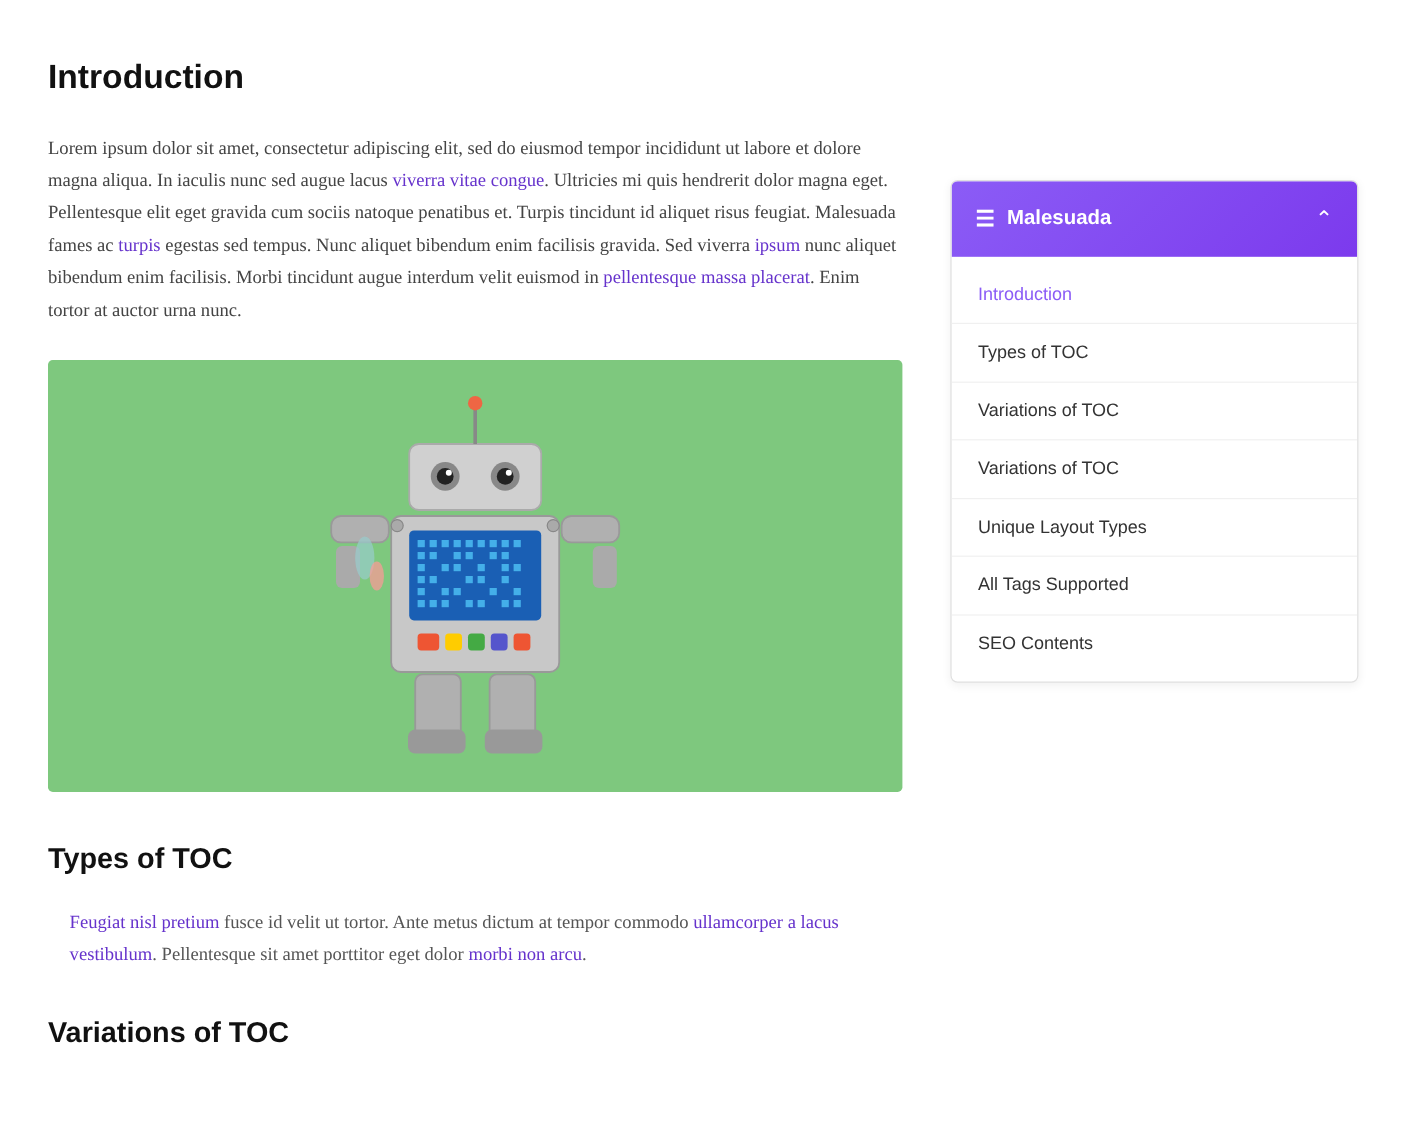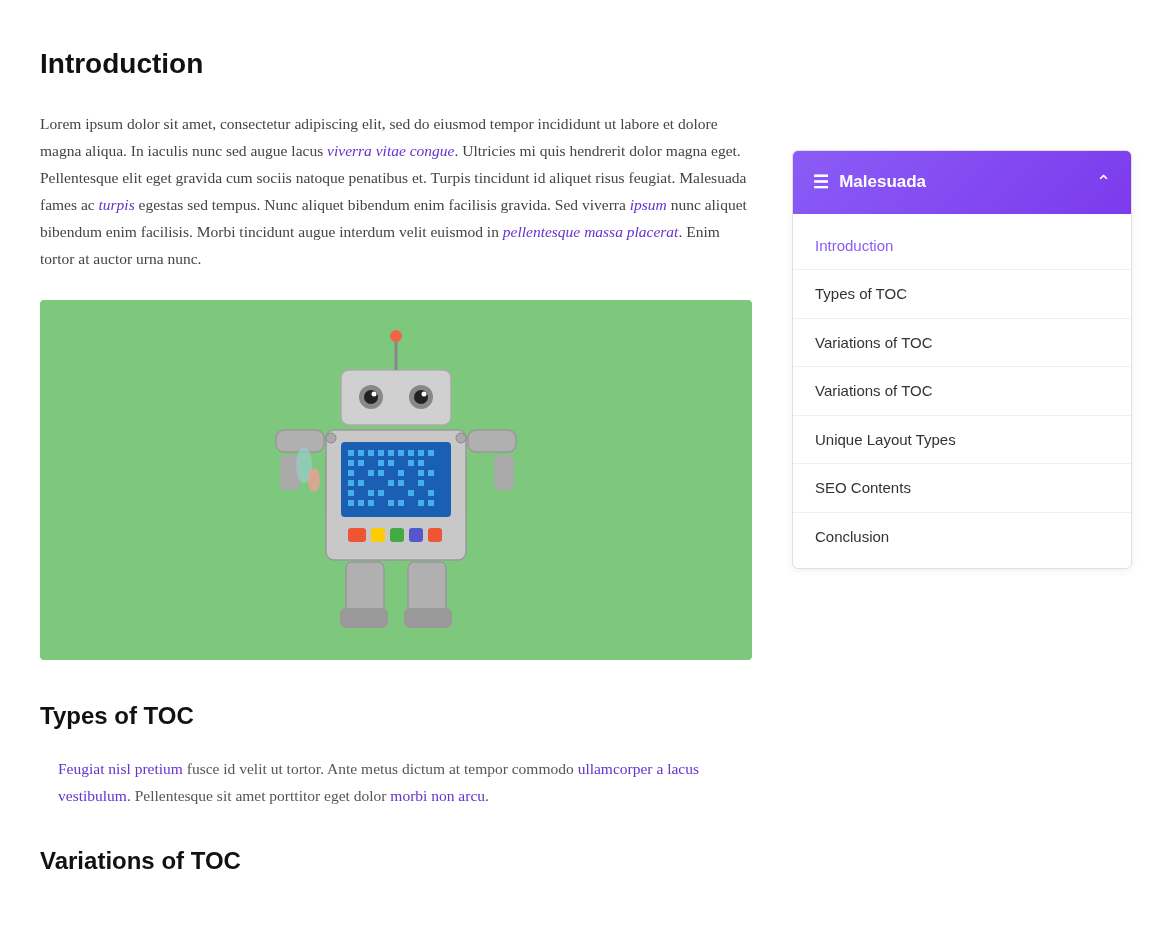--- a/index.html
+++ b/index.html
@@ -36,21 +36,20 @@
     }
     .article-body {
       font-size: 15.5px;
       color: #444;
       line-height: 1.75;
       margin-bottom: 28px;
     }
     .article-body a, .article-body-link {
       color: #6633cc;
       text-decoration: none;
-      font-style: italic;
     }
     .article-image {
       width: 100%;
       max-width: 750px;
       height: 360px;
       background: #7ec87e;
       border-radius: 4px;
       margin-bottom: 36px;
       display: flex;
       align-items: center;
@@ -256,18 +255,18 @@
           <span>Malesuada</span>
         </div>
         <span class="toc-chevron">⌃</span>
       </div>
       <div class="toc-items">
         <div class="toc-item active" style="color:#8b5cf6;">Introduction</div>
         <div class="toc-item">Types of TOC</div>
         <div class="toc-item">Variations of TOC</div>
         <div class="toc-item">Variations of TOC</div>
         <div class="toc-item">Unique Layout Types</div>
+        <div class="toc-item">All Tags Supported</div>
         <div class="toc-item">SEO Contents</div>
-        <div class="toc-item">Conclusion</div>
       </div>
     </div>
   </div>
 </div>
 
 </body></html>

